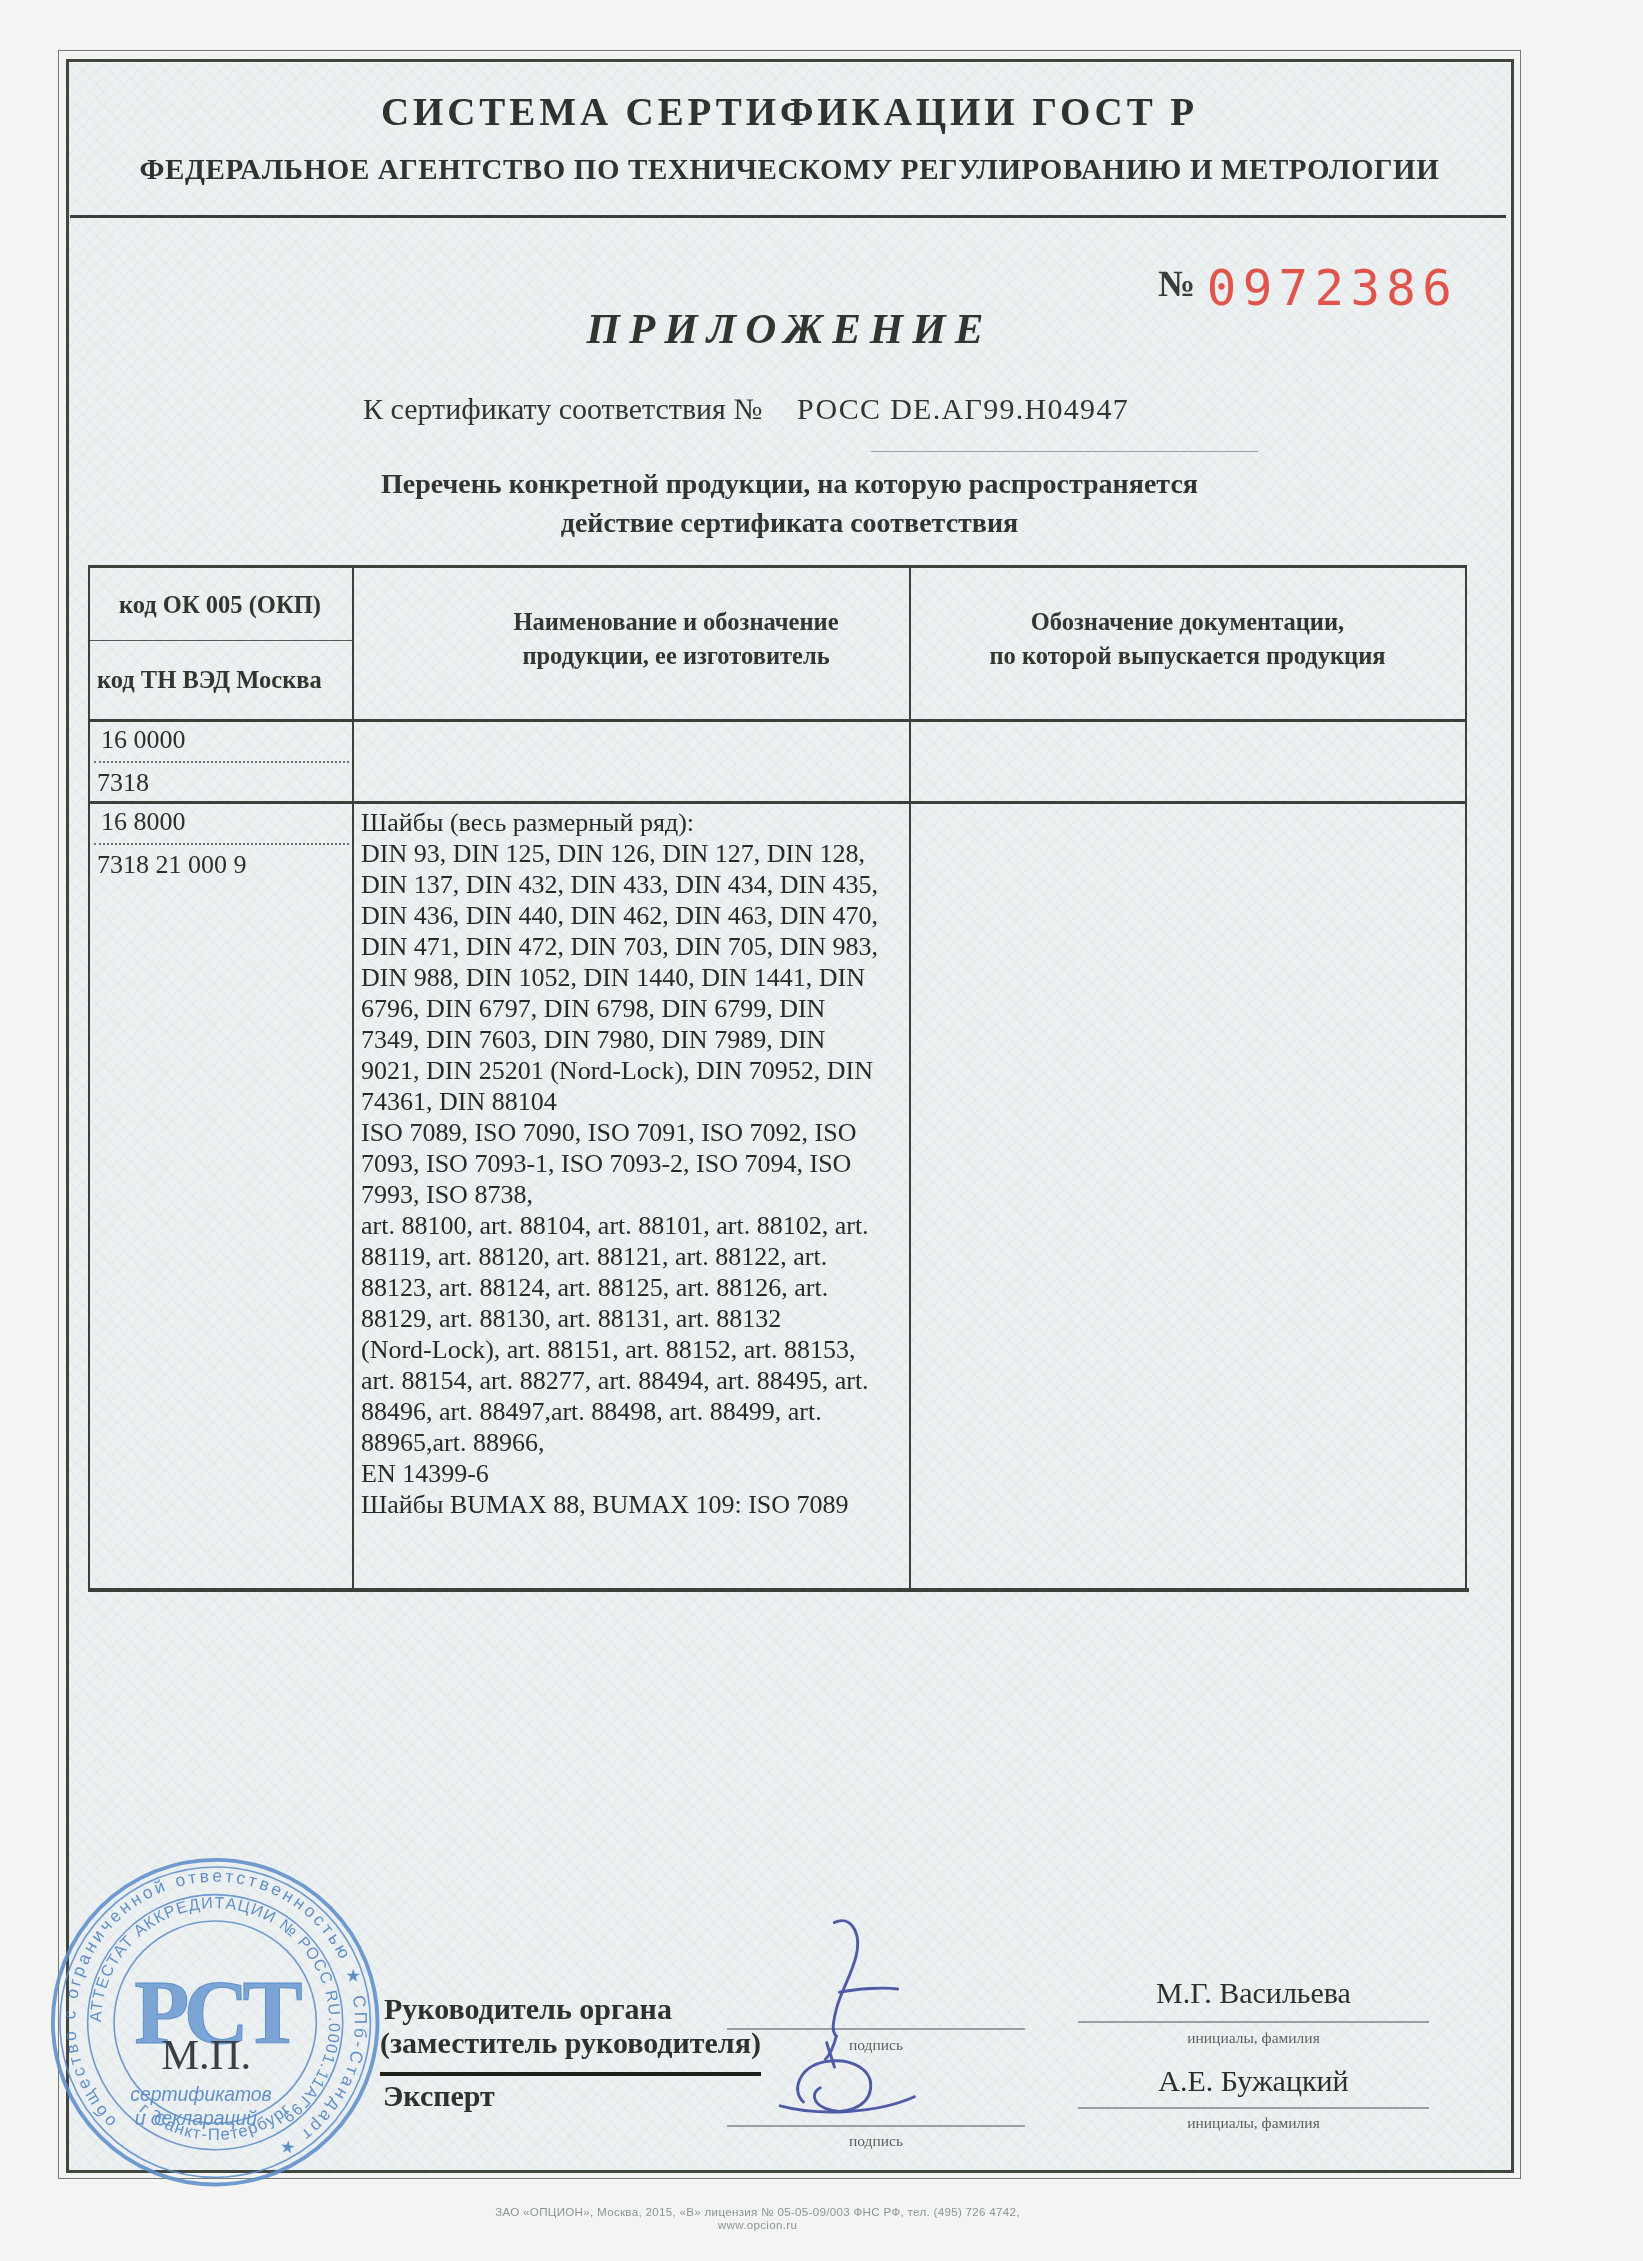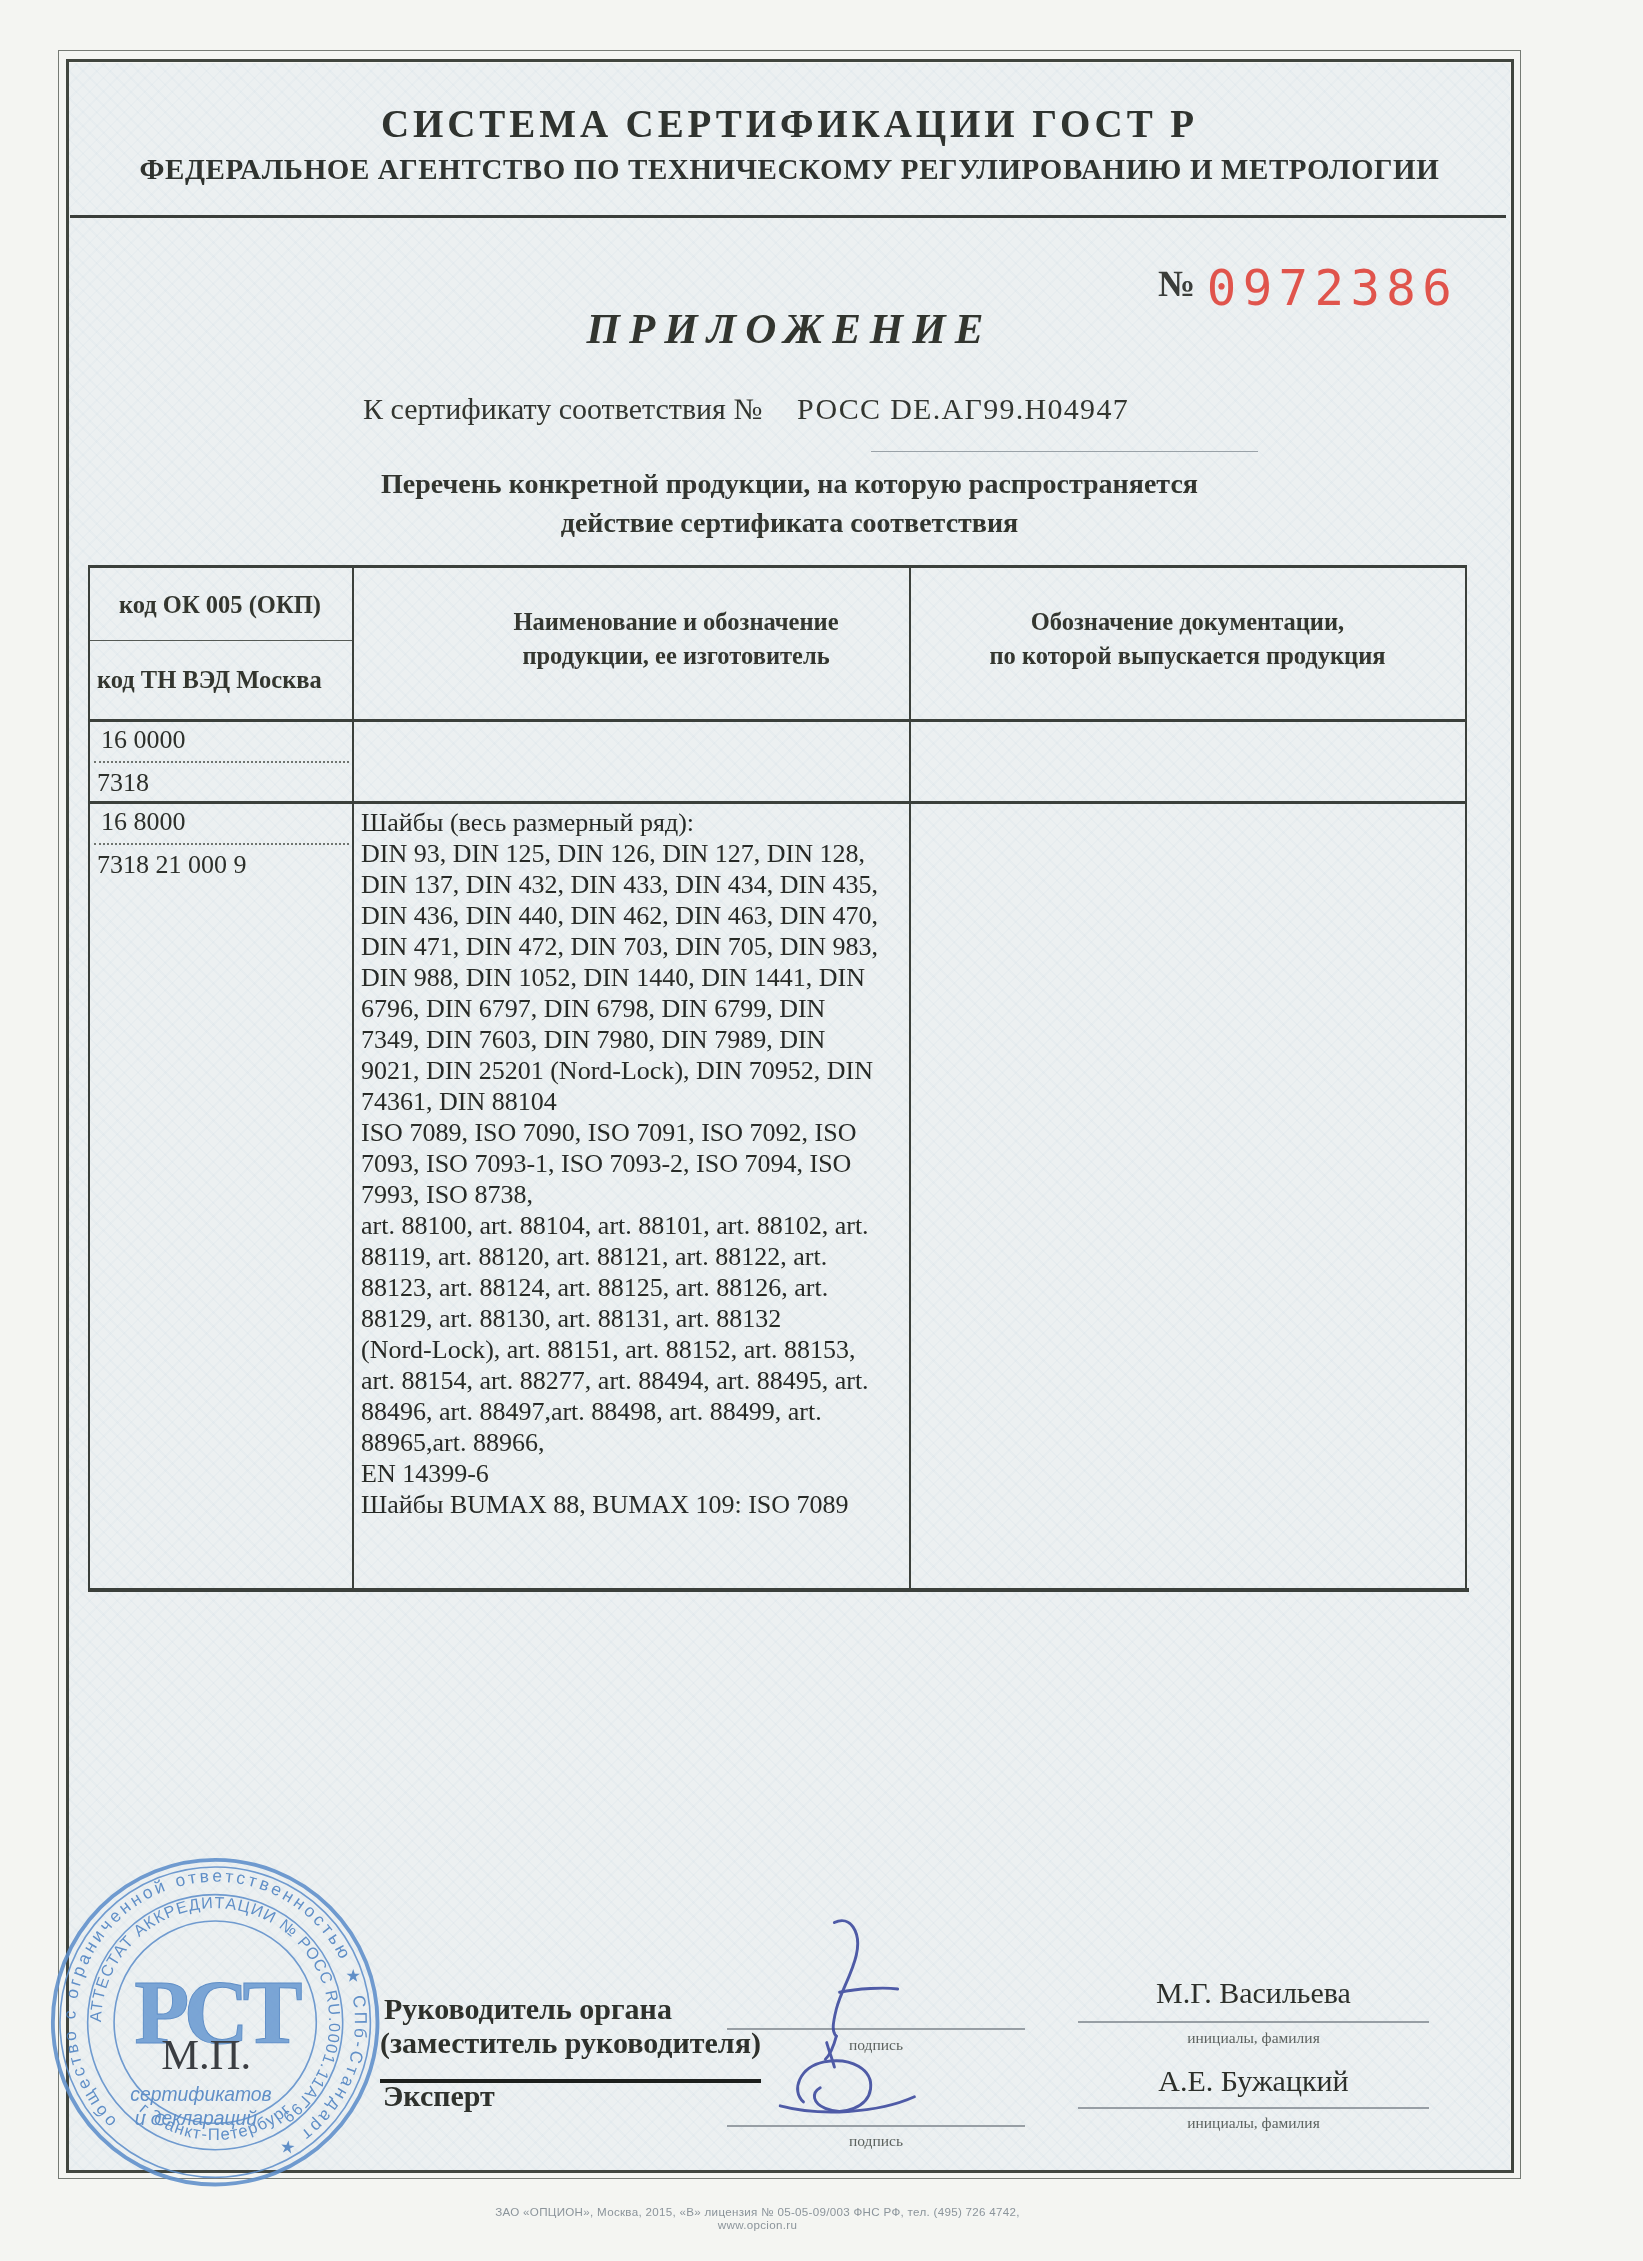--- a/index.html
+++ b/index.html
@@ -19,21 +19,21 @@
     background:#ecf0f1;
     background-image:
       repeating-linear-gradient(45deg, rgba(110,155,190,0.045) 0 1.9px, rgba(0,0,0,0) 1.9px 9.7px),
       repeating-linear-gradient(-45deg, rgba(110,155,190,0.035) 0 1.9px, rgba(0,0,0,0) 1.9px 9.7px);
   }
   .border-outer{left:58px;top:50px;width:1461px;height:2127px;border:1.9px solid #757a74;z-index:2;}
   .border-inner{left:66px;top:59px;width:1442px;height:2108px;border:3.2px solid #41463f;z-index:2;}
   .header-rule{left:70px;top:215px;width:1436px;height:2.6px;background:#3a3e3a;z-index:2;}
 
   .centered{left:69px;width:1441px;text-align:center;}
-  .hdr1{top:89px;font-size:39px;font-weight:700;letter-spacing:3.9px;color:#2f332f;z-index:3;margin-top:12px;}
+  .hdr1{top:89px;font-size:39px;font-weight:700;letter-spacing:3.9px;color:#2f332f;z-index:3;}
   .hdr2{top:153px;font-size:29px;font-weight:700;letter-spacing:0.6px;color:#2f332f;z-index:3;}
 
   .docnum{left:1158px;top:260px;z-index:3;white-space:nowrap;}
   .docnum .nosign{font-size:37px;font-weight:700;color:#3a3d3a;vertical-align:9px;}
   .docnum .digits{
     font-family:"DejaVu Sans Mono",monospace;
     font-size:49px;font-weight:400;letter-spacing:6.4px;
     color:#e0544c;margin-left:11.6px;
   }
   .title{top:304px;font-size:43px;font-weight:700;letter-spacing:9px;color:#32352f;z-index:3;font-style:italic;}
@@ -69,21 +69,21 @@
   .r1tnved{left:97px;top:768px;}
   .r2okp{left:101px;top:807px;}
   .r2tnved{left:97px;top:850px;}
 
   .product-list{left:361px;top:807px;width:554px;z-index:3;font-size:26px;line-height:31px;color:#272a26;}
   .pl-line{white-space:nowrap;}
 
   
   .sig-label{font-size:30px;font-weight:700;color:#2e312c;z-index:3;}
   .role1a{left:384px;top:1992px;}
-  .role1b{left:380px;top:2026px;border-bottom:4.5px solid #1d201d;padding-bottom:19px;}
+  .role1b{left:380px;top:2026px;border-bottom:4.5px solid #1d201d;padding-bottom:12px;}
   .role2{left:383px;top:2079px;}
   .sig-line{height:1.9px;background:#979ea4;z-index:3;}
   .sline1{left:727px;top:2028px;width:298px;}
   .sline2{left:727px;top:2125px;width:298px;}
   .nline1{left:1078px;top:2021px;width:351px;}
   .nline2{left:1078px;top:2107px;width:351px;}
   .under-label{font-size:15.5px;color:#5c625f;z-index:3;text-align:center;}
   .ul-sig1{left:727px;width:298px;top:2036px;}
   .ul-sig2{left:727px;width:298px;top:2132px;}
   .ul-name1{left:1078px;width:351px;top:2029px;}

